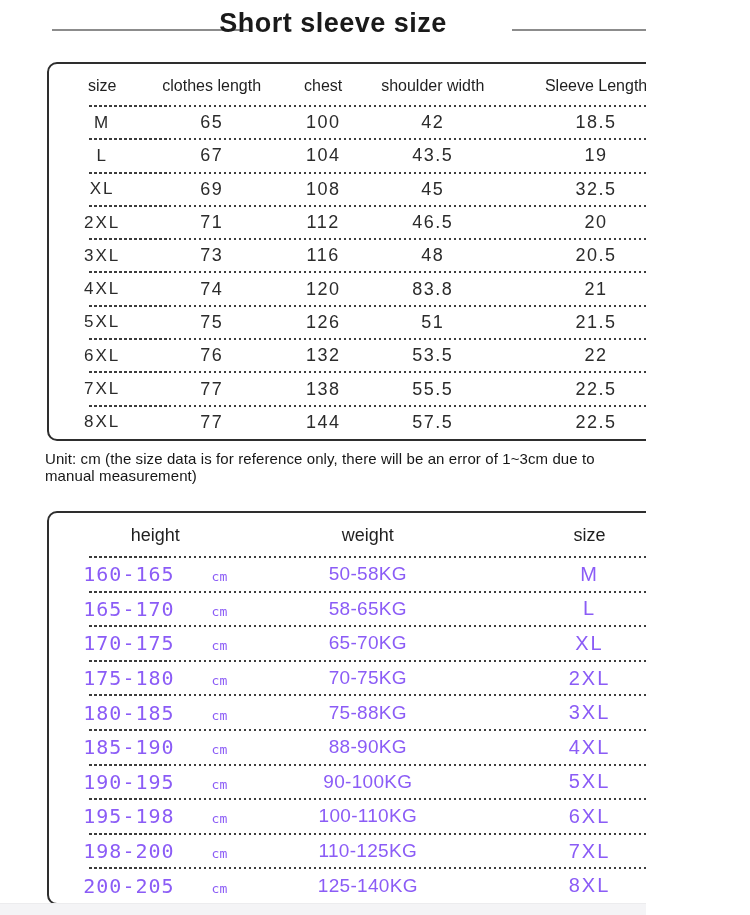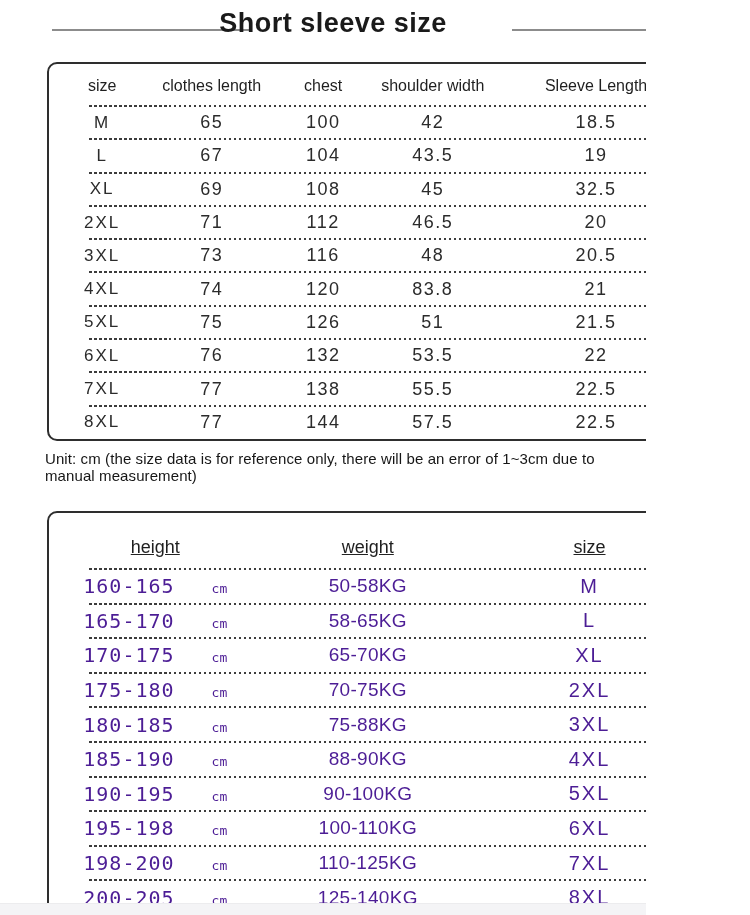--- a/index.html
+++ b/index.html
@@ -63,27 +63,27 @@
   
   .note {
     margin: 0; padding-left: 45px;
     font-size: 15px; color: #161616; letter-spacing: 0.1px;
   }
   .note.unit   { margin-top: 9px;  }
   .note.footer { margin-top: 4px;  }
 
   
   .t2 { margin-top: 27px; }
-  .t2 .thead { height: 42px; padding-top: 14px; text-decoration: underline; }
+  .t2 .thead { height: 42px; padding-top: 2px; }
   .t2 .tdata { height: 34.6px; }
   .t2 .cell:nth-child(1) { width: 32.4%; }
   .t2 .cell:nth-child(2) { width: 32.4%; }
   .t2 .cell:nth-child(3) { width: 35.2%; }
   .t2 .thead .cell { font-size: 18px; color: #1f1f1f; }
-  .t2 .tdata .cell { font-size: 20px; color: #4c1d95; gap: 36px; }
+  .t2 .tdata .cell { font-size: 20px; color: #8b5cf6; gap: 36px; }
   .t2 .tdata .cell:nth-child(1) {
     font-family: "DejaVu Sans Mono", monospace;
     font-size: 20px; letter-spacing: 1px;
   }
   .t2 .tdata .cell:nth-child(1) .unit {
     font-family: "DejaVu Sans Mono", monospace;
     font-size: 13px; letter-spacing: 0; margin-left: 1px;
   }
   .t2 .tdata .cell:nth-child(2) { font-size: 19px; letter-spacing: 0.3px; }
   .t2 .tdata .cell:nth-child(3) { letter-spacing: 2px; }

